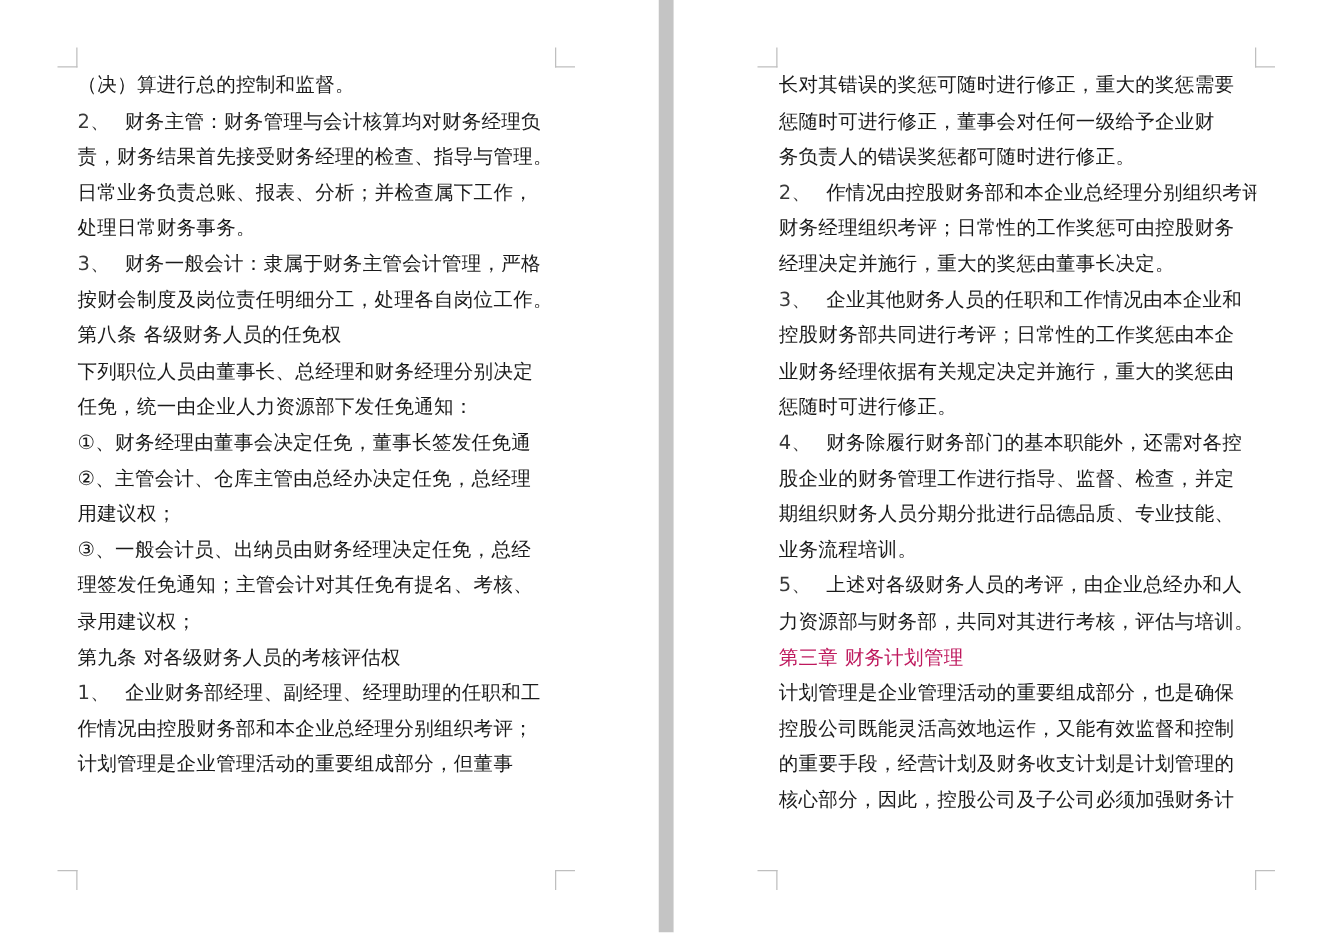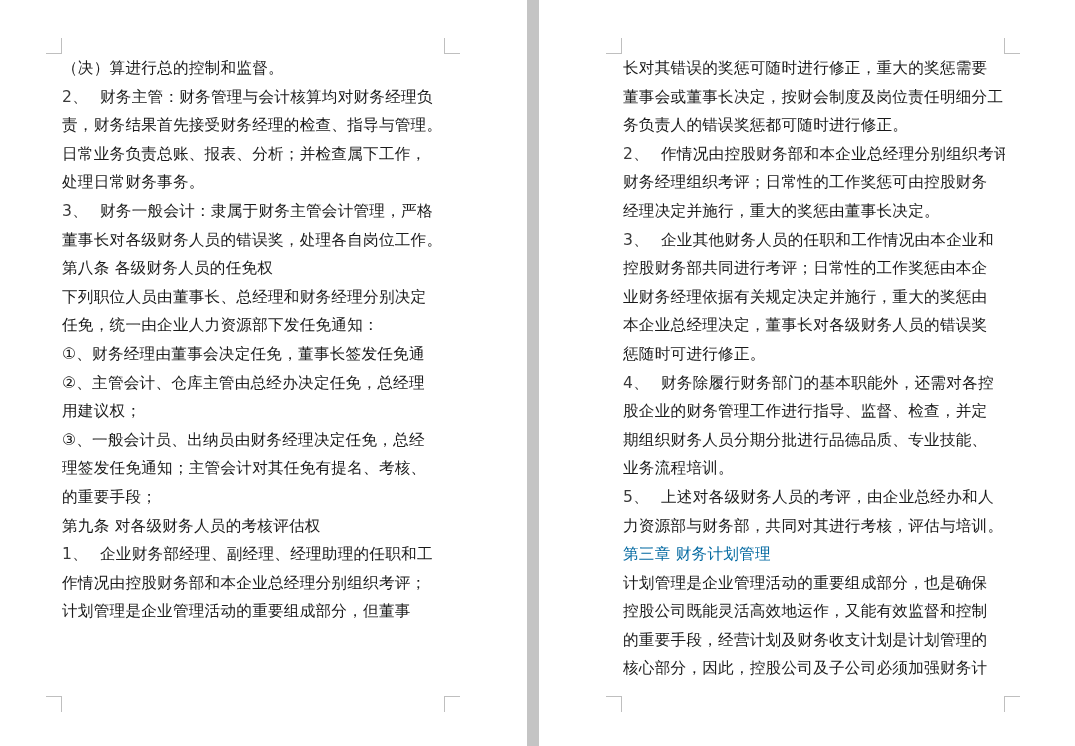--- a/index.html
+++ b/index.html
@@ -62,74 +62,73 @@
     display: block;
     height: 28.6px;
     white-space: nowrap;
     overflow: hidden;
   }
   .line .num {
     color: #3a3a3a;
     display: inline-block;
   }
   .line .gap { display: inline-block; width: 12px; }
-  .heading-red { color: #0369a1; }
+  .heading-red { color: #be185d; }
 </style>
 </head>
 <body>
 
 <div class="viewport">
 
   <div class="page page-left">
     <div class="corner tl" style="left:46px;top:38px;"></div>
     <div class="corner tr" style="left:444px;top:38px;"></div>
     <div class="corner bl" style="left:46px;top:696px;"></div>
     <div class="corner br" style="left:444px;top:696px;"></div>
     <div class="text-block" id="left-text">
         <div class="line"><span>（决）算进行总的控制和监督。</span></div>
         <div class="line"><span class="num">2、</span><span class="gap"></span><span>财务主管：财务管理与会计核算均对财务经理负</span></div>
         <div class="line"><span>责，财务结果首先接受财务经理的检查、指导与管理。</span></div>
         <div class="line"><span>日常业务负责总账、报表、分析；并检查属下工作，</span></div>
         <div class="line"><span>处理日常财务事务。</span></div>
         <div class="line"><span class="num">3、</span><span class="gap"></span><span>财务一般会计：隶属于财务主管会计管理，严格</span></div>
-        <div class="line"><span>董事长对各级财务人员的错误奖，处理各自岗位工作。</span></div>
+        <div class="line"><span>按财会制度及岗位责任明细分工，处理各自岗位工作。</span></div>
         <div class="line"><span>第八条  各级财务人员的任免权</span></div>
         <div class="line"><span>下列职位人员由董事长、总经理和财务经理分别决定</span></div>
         <div class="line"><span>任免，统一由企业人力资源部下发任免通知：</span></div>
         <div class="line"><span>①、财务经理由董事会决定任免，董事长签发任免通</span></div>
         <div class="line"><span>②、主管会计、仓库主管由总经办决定任免，总经理</span></div>
         <div class="line"><span>用建议权；</span></div>
         <div class="line"><span>③、一般会计员、出纳员由财务经理决定任免，总经</span></div>
         <div class="line"><span>理签发任免通知；主管会计对其任免有提名、考核、</span></div>
-        <div class="line"><span>的重要手段；</span></div>
+        <div class="line"><span>录用建议权；</span></div>
         <div class="line"><span>第九条  对各级财务人员的考核评估权</span></div>
         <div class="line"><span class="num">1、</span><span class="gap"></span><span>企业财务部经理、副经理、经理助理的任职和工</span></div>
         <div class="line"><span>作情况由控股财务部和本企业总经理分别组织考评；</span></div>
         <div class="line"><span>计划管理是企业管理活动的重要组成部分，但董事</span></div>
       </div>
   </div>
 
   <div class="divider"></div>
 
   <div class="page page-right">
     <div class="corner tl" style="left:67px;top:38px;"></div>
     <div class="corner tr" style="left:465px;top:38px;"></div>
     <div class="corner bl" style="left:67px;top:696px;"></div>
     <div class="corner br" style="left:465px;top:696px;"></div>
     <div class="text-block" id="right-text">
         <div class="line"><span>长对其错误的奖惩可随时进行修正，重大的奖惩需要</span></div>
-        <div class="line"><span>董事会或董事长决定，按财会制度及岗位责任明细分工</span></div>
+        <div class="line"><span>惩随时可进行修正，董事会对任何一级给予企业财</span></div>
         <div class="line"><span>务负责人的错误奖惩都可随时进行修正。</span></div>
         <div class="line"><span class="num">2、</span><span class="gap"></span><span>作情况由控股财务部和本企业总经理分别组织考评</span></div>
         <div class="line"><span>财务经理组织考评；日常性的工作奖惩可由控股财务</span></div>
         <div class="line"><span>经理决定并施行，重大的奖惩由董事长决定。</span></div>
         <div class="line"><span class="num">3、</span><span class="gap"></span><span>企业其他财务人员的任职和工作情况由本企业和</span></div>
         <div class="line"><span>控股财务部共同进行考评；日常性的工作奖惩由本企</span></div>
         <div class="line"><span>业财务经理依据有关规定决定并施行，重大的奖惩由</span></div>
-        <div class="line"><span>本企业总经理决定，董事长对各级财务人员的错误奖</span></div>
         <div class="line"><span>惩随时可进行修正。</span></div>
         <div class="line"><span class="num">4、</span><span class="gap"></span><span>财务除履行财务部门的基本职能外，还需对各控</span></div>
         <div class="line"><span>股企业的财务管理工作进行指导、监督、检查，并定</span></div>
         <div class="line"><span>期组织财务人员分期分批进行品德品质、专业技能、</span></div>
         <div class="line"><span>业务流程培训。</span></div>
         <div class="line"><span class="num">5、</span><span class="gap"></span><span>上述对各级财务人员的考评，由企业总经办和人</span></div>
         <div class="line"><span>力资源部与财务部，共同对其进行考核，评估与培训。</span></div>
         <div class="line heading-red"><span>第三章  财务计划管理</span></div>
         <div class="line"><span>计划管理是企业管理活动的重要组成部分，也是确保</span></div>
         <div class="line"><span>控股公司既能灵活高效地运作，又能有效监督和控制</span></div>

